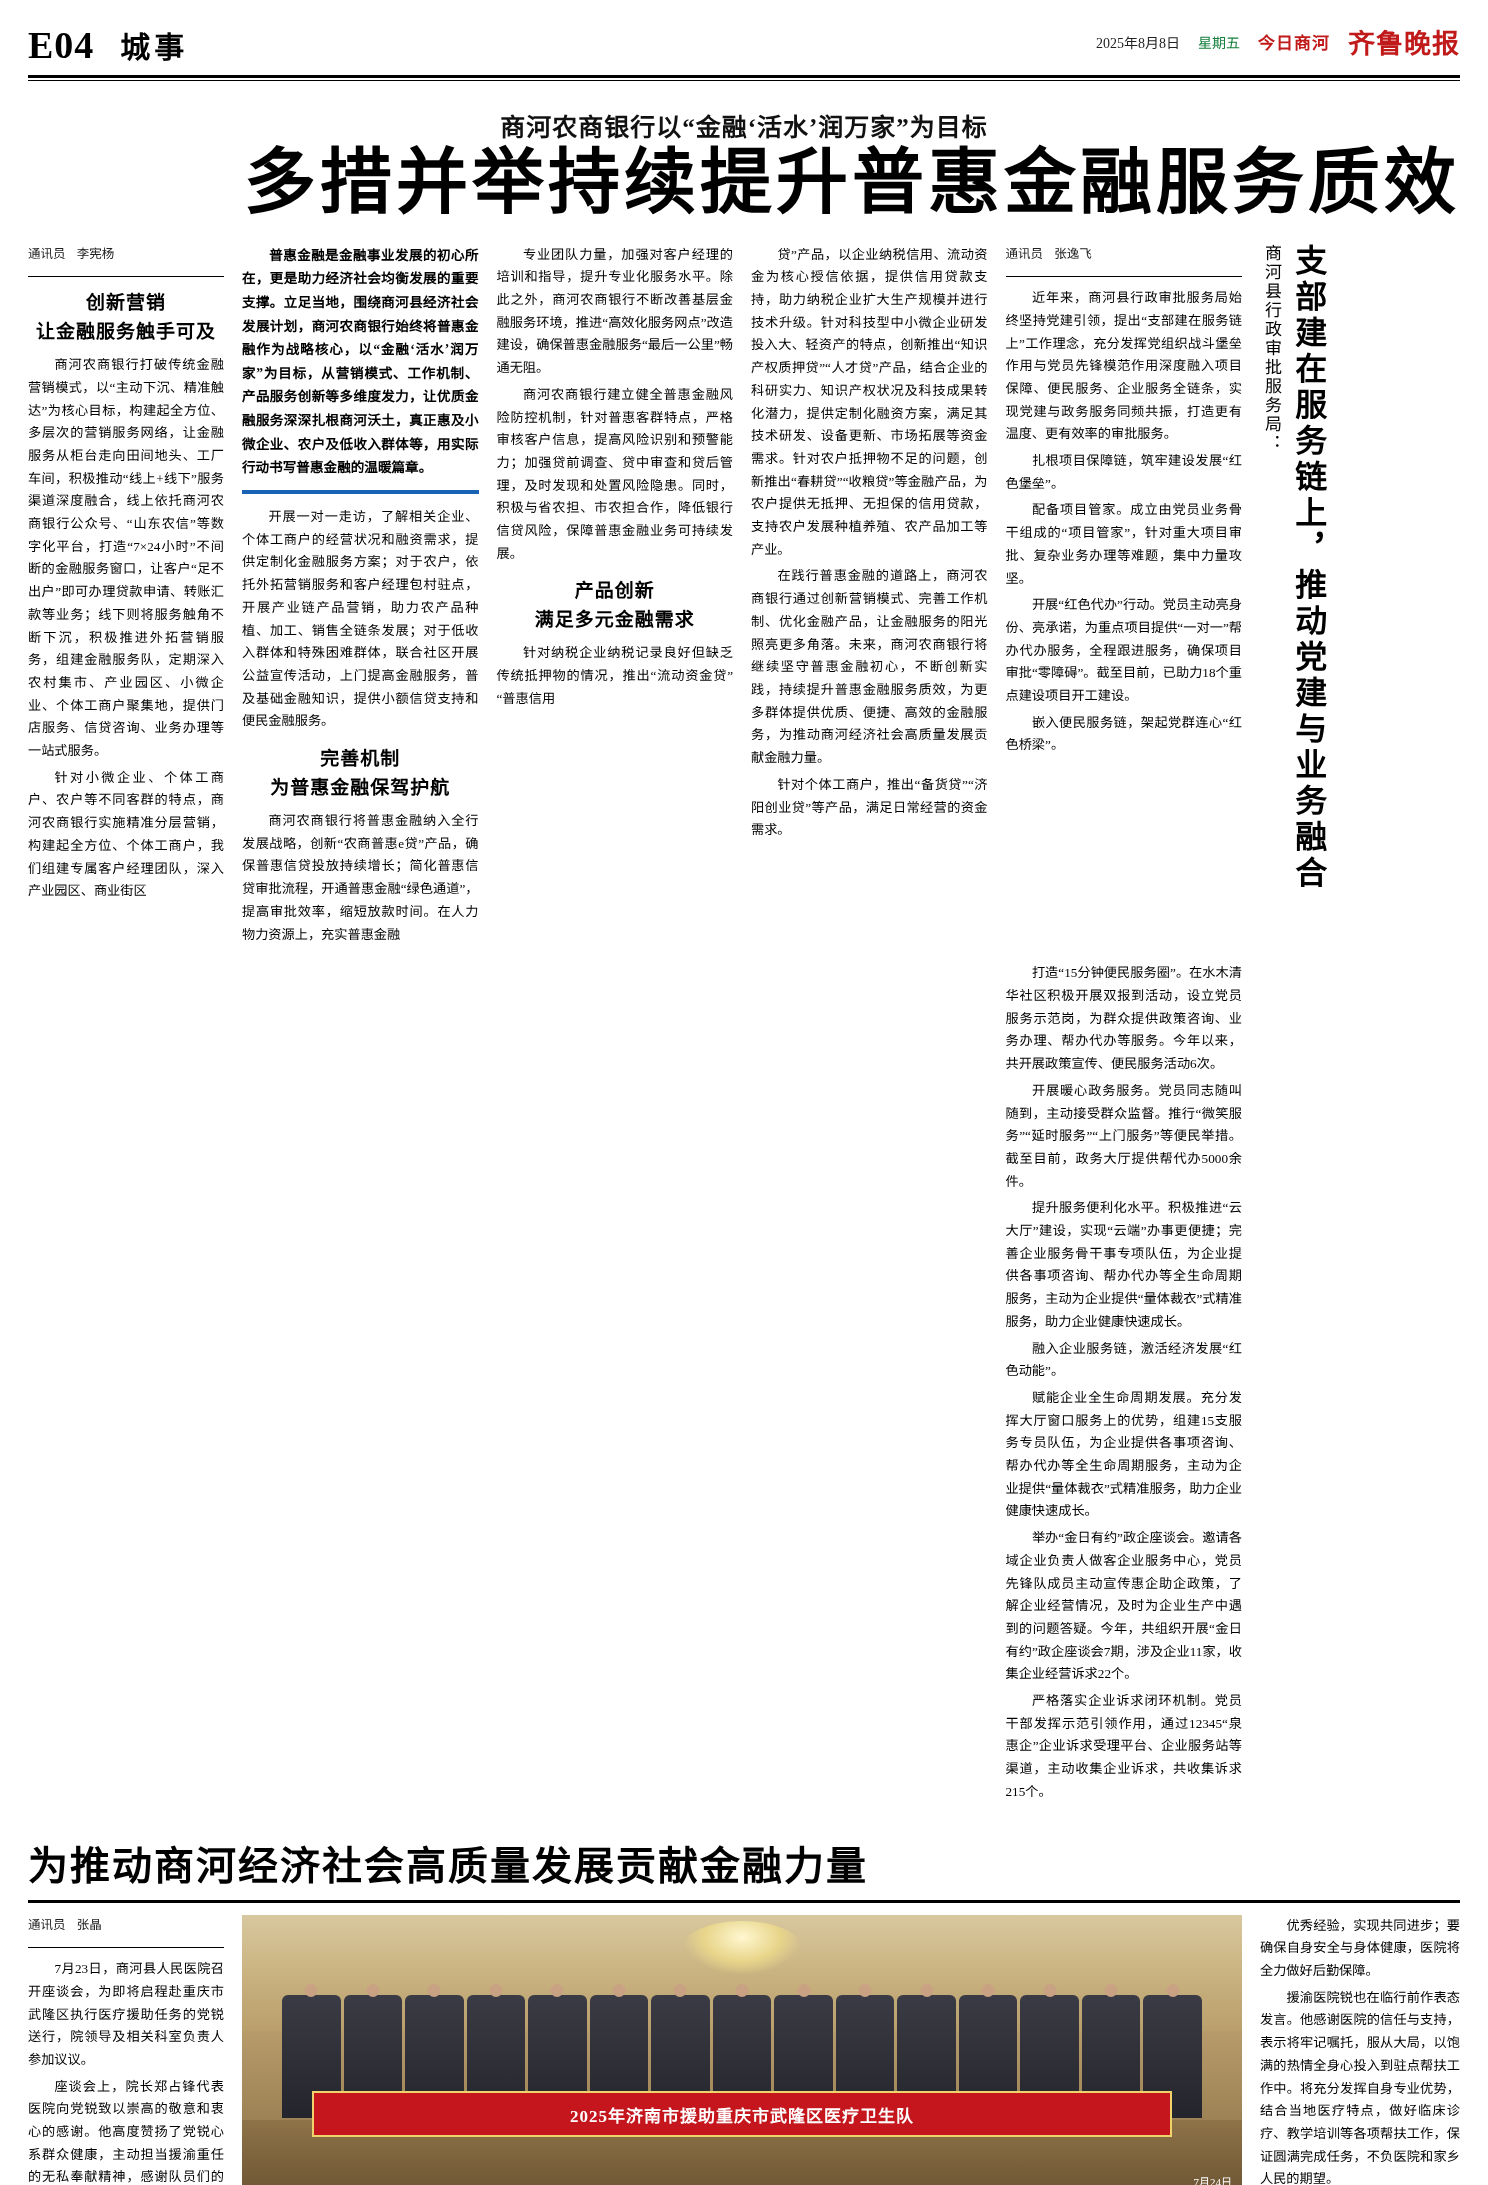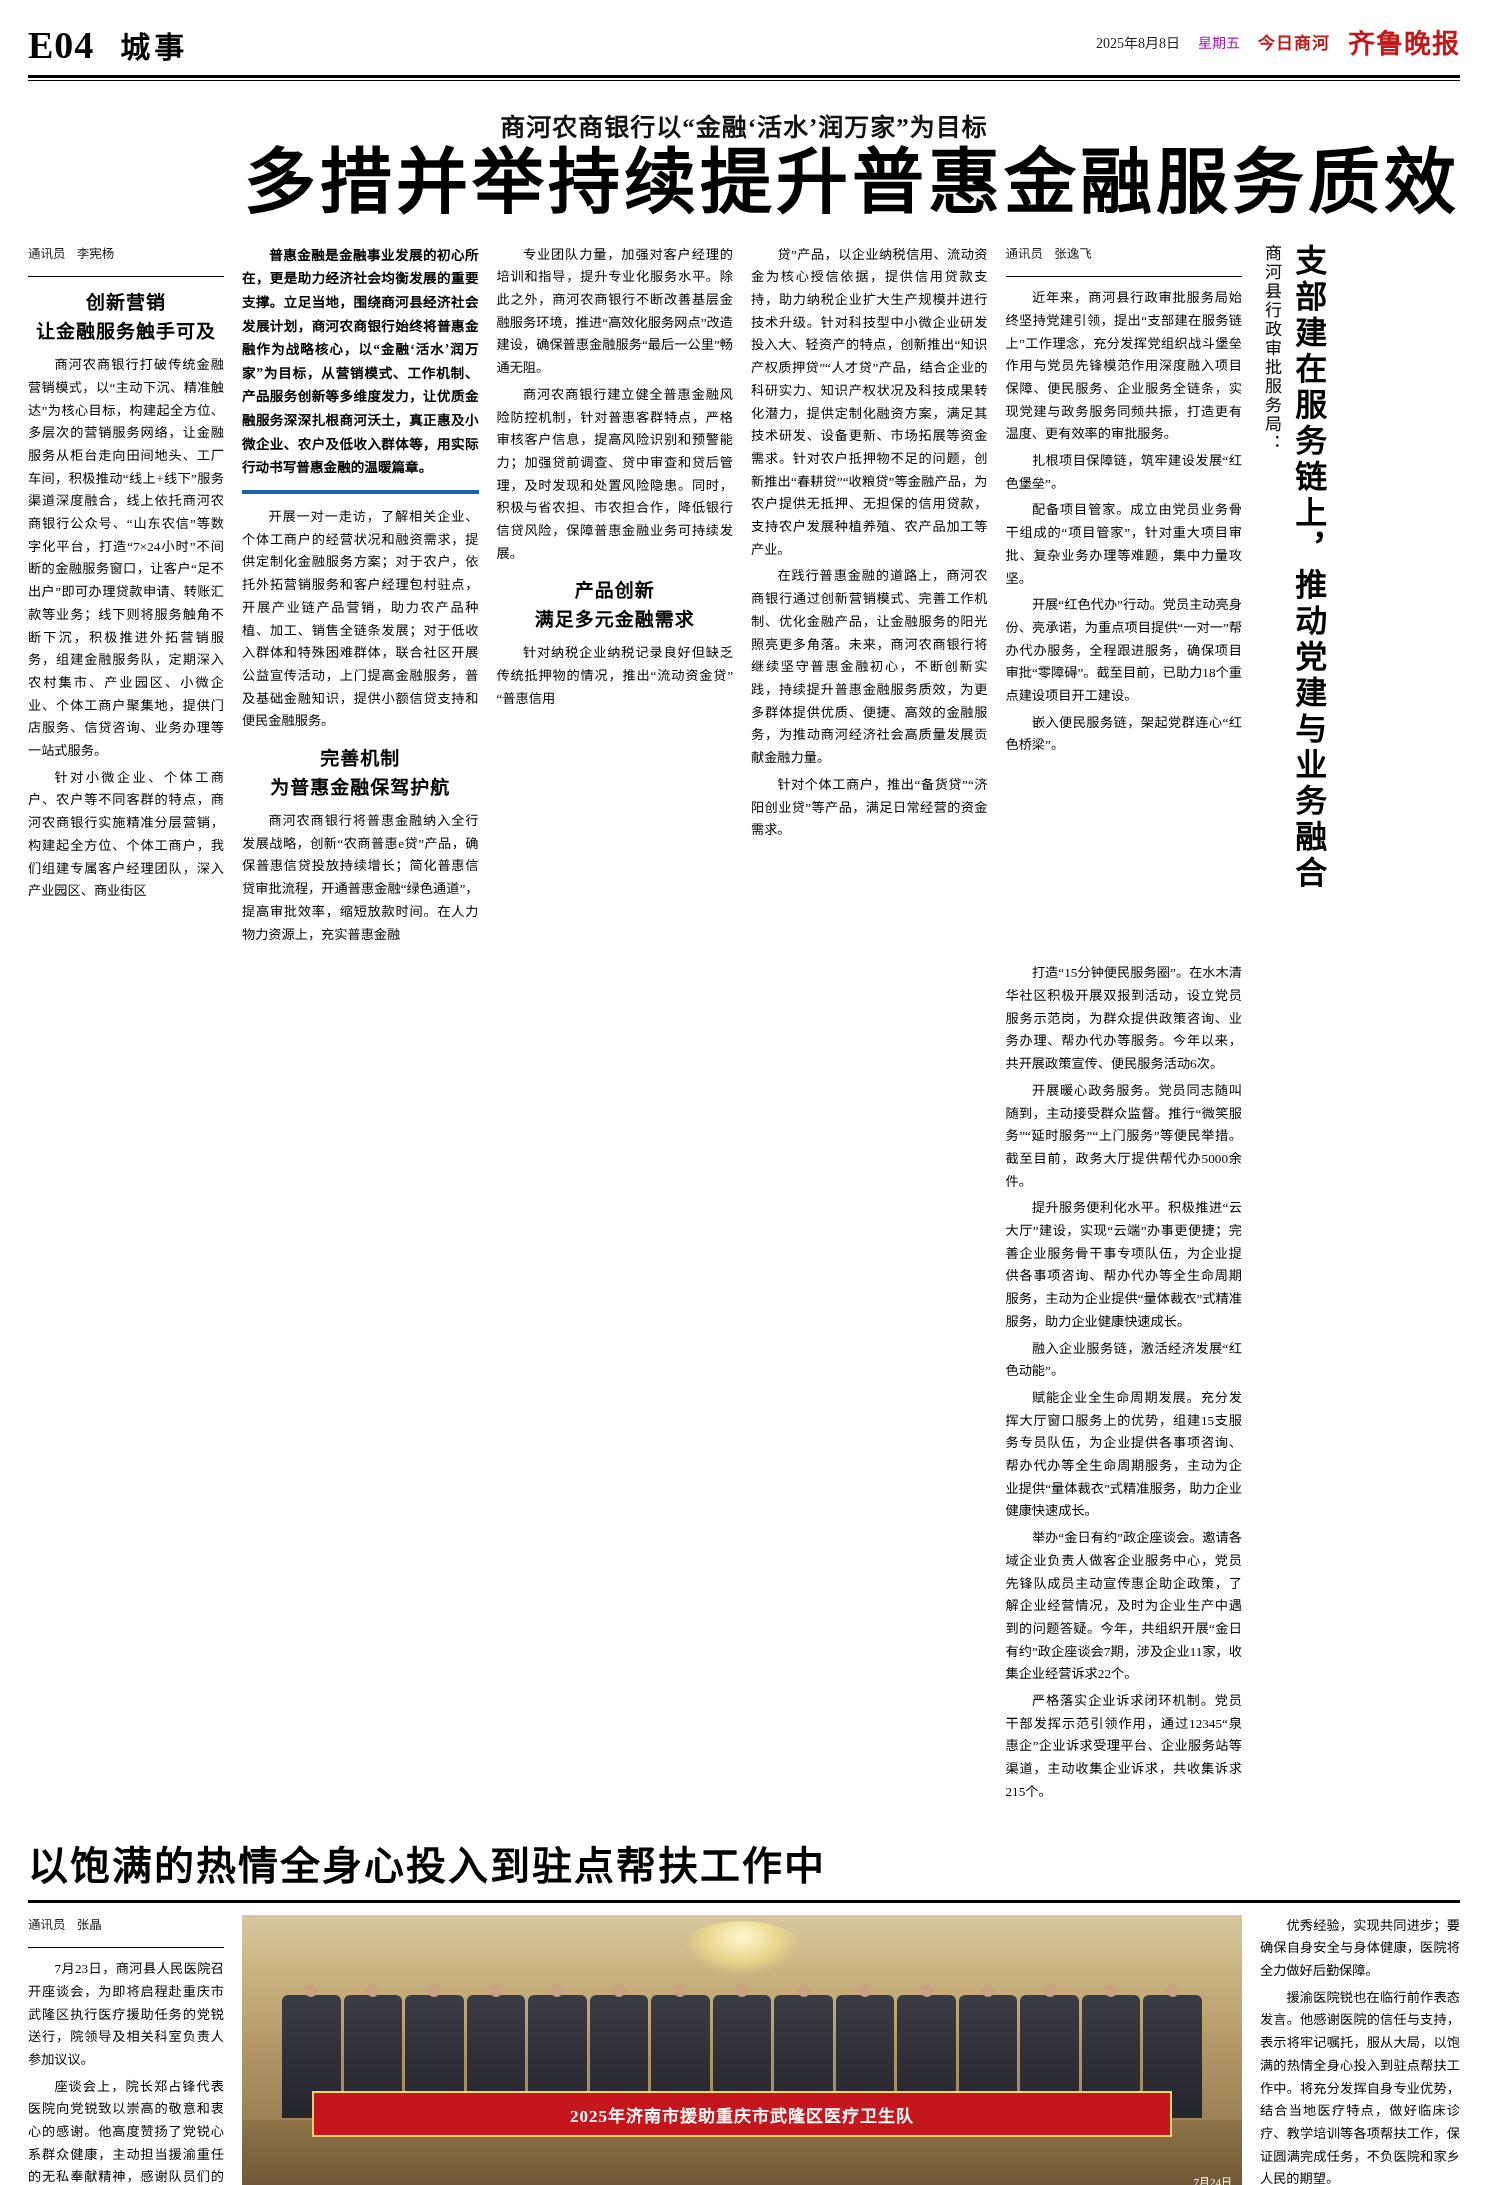--- a/index.html
+++ b/index.html
@@ -12,21 +12,21 @@
   }
   .page { width: 1488px; min-height: 2185px; padding: 22px 28px 10px 28px; position: relative; }
 
   
   .masthead { display: flex; align-items: flex-end; justify-content: space-between; padding-bottom: 6px; }
   .mast-left { display: flex; align-items: baseline; gap: 26px; }
   .mast-page { font-family: "Liberation Serif", serif; font-weight: bold; font-size: 38px; letter-spacing: 1px; }
   .mast-section { font-size: 30px; font-weight: bold; letter-spacing: 4px; }
   .mast-right { display: flex; align-items: center; gap: 18px; font-size: 14px; padding-bottom: 6px; }
   .mast-date { color: #222; }
-  .mast-week { color: #a21caf; }
+  .mast-week { color: #15803d; }
   .mast-today { color: #c01a1a; font-weight: bold; font-size: 17px; letter-spacing: 1px; }
   .mast-paper { color: #c01a1a; font-weight: bold; font-size: 27px; letter-spacing: 1px;
                 font-family: "Liberation Serif", serif; }
   .mast-rule { height: 3px; background: #000; margin-top: 2px; }
   .mast-rule2 { height: 1px; background: #000; margin-top: 2px; }
 
   
   .lead { text-align: center; margin-top: 26px; }
   .lead-kicker { font-size: 25px; font-weight: bold; letter-spacing: 1px; color: #111; }
   .lead-title { font-size: 72px; font-weight: bold; letter-spacing: 4px; line-height: 1.12; text-align: right; }
@@ -173,21 +173,21 @@
       <p>提升服务便利化水平。积极推进“云大厅”建设，实现“云端”办事更便捷；完善企业服务骨干事专项队伍，为企业提供各事项咨询、帮办代办等全生命周期服务，主动为企业提供“量体裁衣”式精准服务，助力企业健康快速成长。</p>
       <p>融入企业服务链，激活经济发展“红色动能”。</p>
       <p>赋能企业全生命周期发展。充分发挥大厅窗口服务上的优势，组建15支服务专员队伍，为企业提供各事项咨询、帮办代办等全生命周期服务，主动为企业提供“量体裁衣”式精准服务，助力企业健康快速成长。</p>
       <p>举办“金日有约”政企座谈会。邀请各域企业负责人做客企业服务中心，党员先锋队成员主动宣传惠企助企政策，了解企业经营情况，及时为企业生产中遇到的问题答疑。今年，共组织开展“金日有约”政企座谈会7期，涉及企业11家，收集企业经营诉求22个。</p>
       <p>严格落实企业诉求闭环机制。党员干部发挥示范引领作用，通过12345“泉惠企”企业诉求受理平台、企业服务站等渠道，主动收集企业诉求，共收集诉求215个。</p>
     </div>
     <div></div>
   </div>
 
   <div>
-    <div class="art2-title">以饱满的热情全身心投入到驻点帮扶工作中</div>
+    <div class="art2-title">为推动商河经济社会高质量发展贡献金融力量</div>
     <div class="rule-thick"></div>
     <div class="art2">
       <div class="col">
         <div class="byline">
           <span>通讯员</span>
           <span class="nm">张晶</span>
         </div>
         <p>7月23日，商河县人民医院召开座谈会，为即将启程赴重庆市武隆区执行医疗援助任务的党锐送行，院领导及相关科室负责人参加议议。</p>
         <p>座谈会上，院长郑占锋代表医院向党锐致以崇高的敬意和衷心的感谢。他高度赞扬了党锐心系群众健康，主动担当援渝重任的无私奉献精神，感谢队员们的充分理解与大力支持，并嘱托援助人员要牢记使命担当，严格遵守当地工作纪律与规章制度，尊重当地风俗习惯；</p>
       </div>

